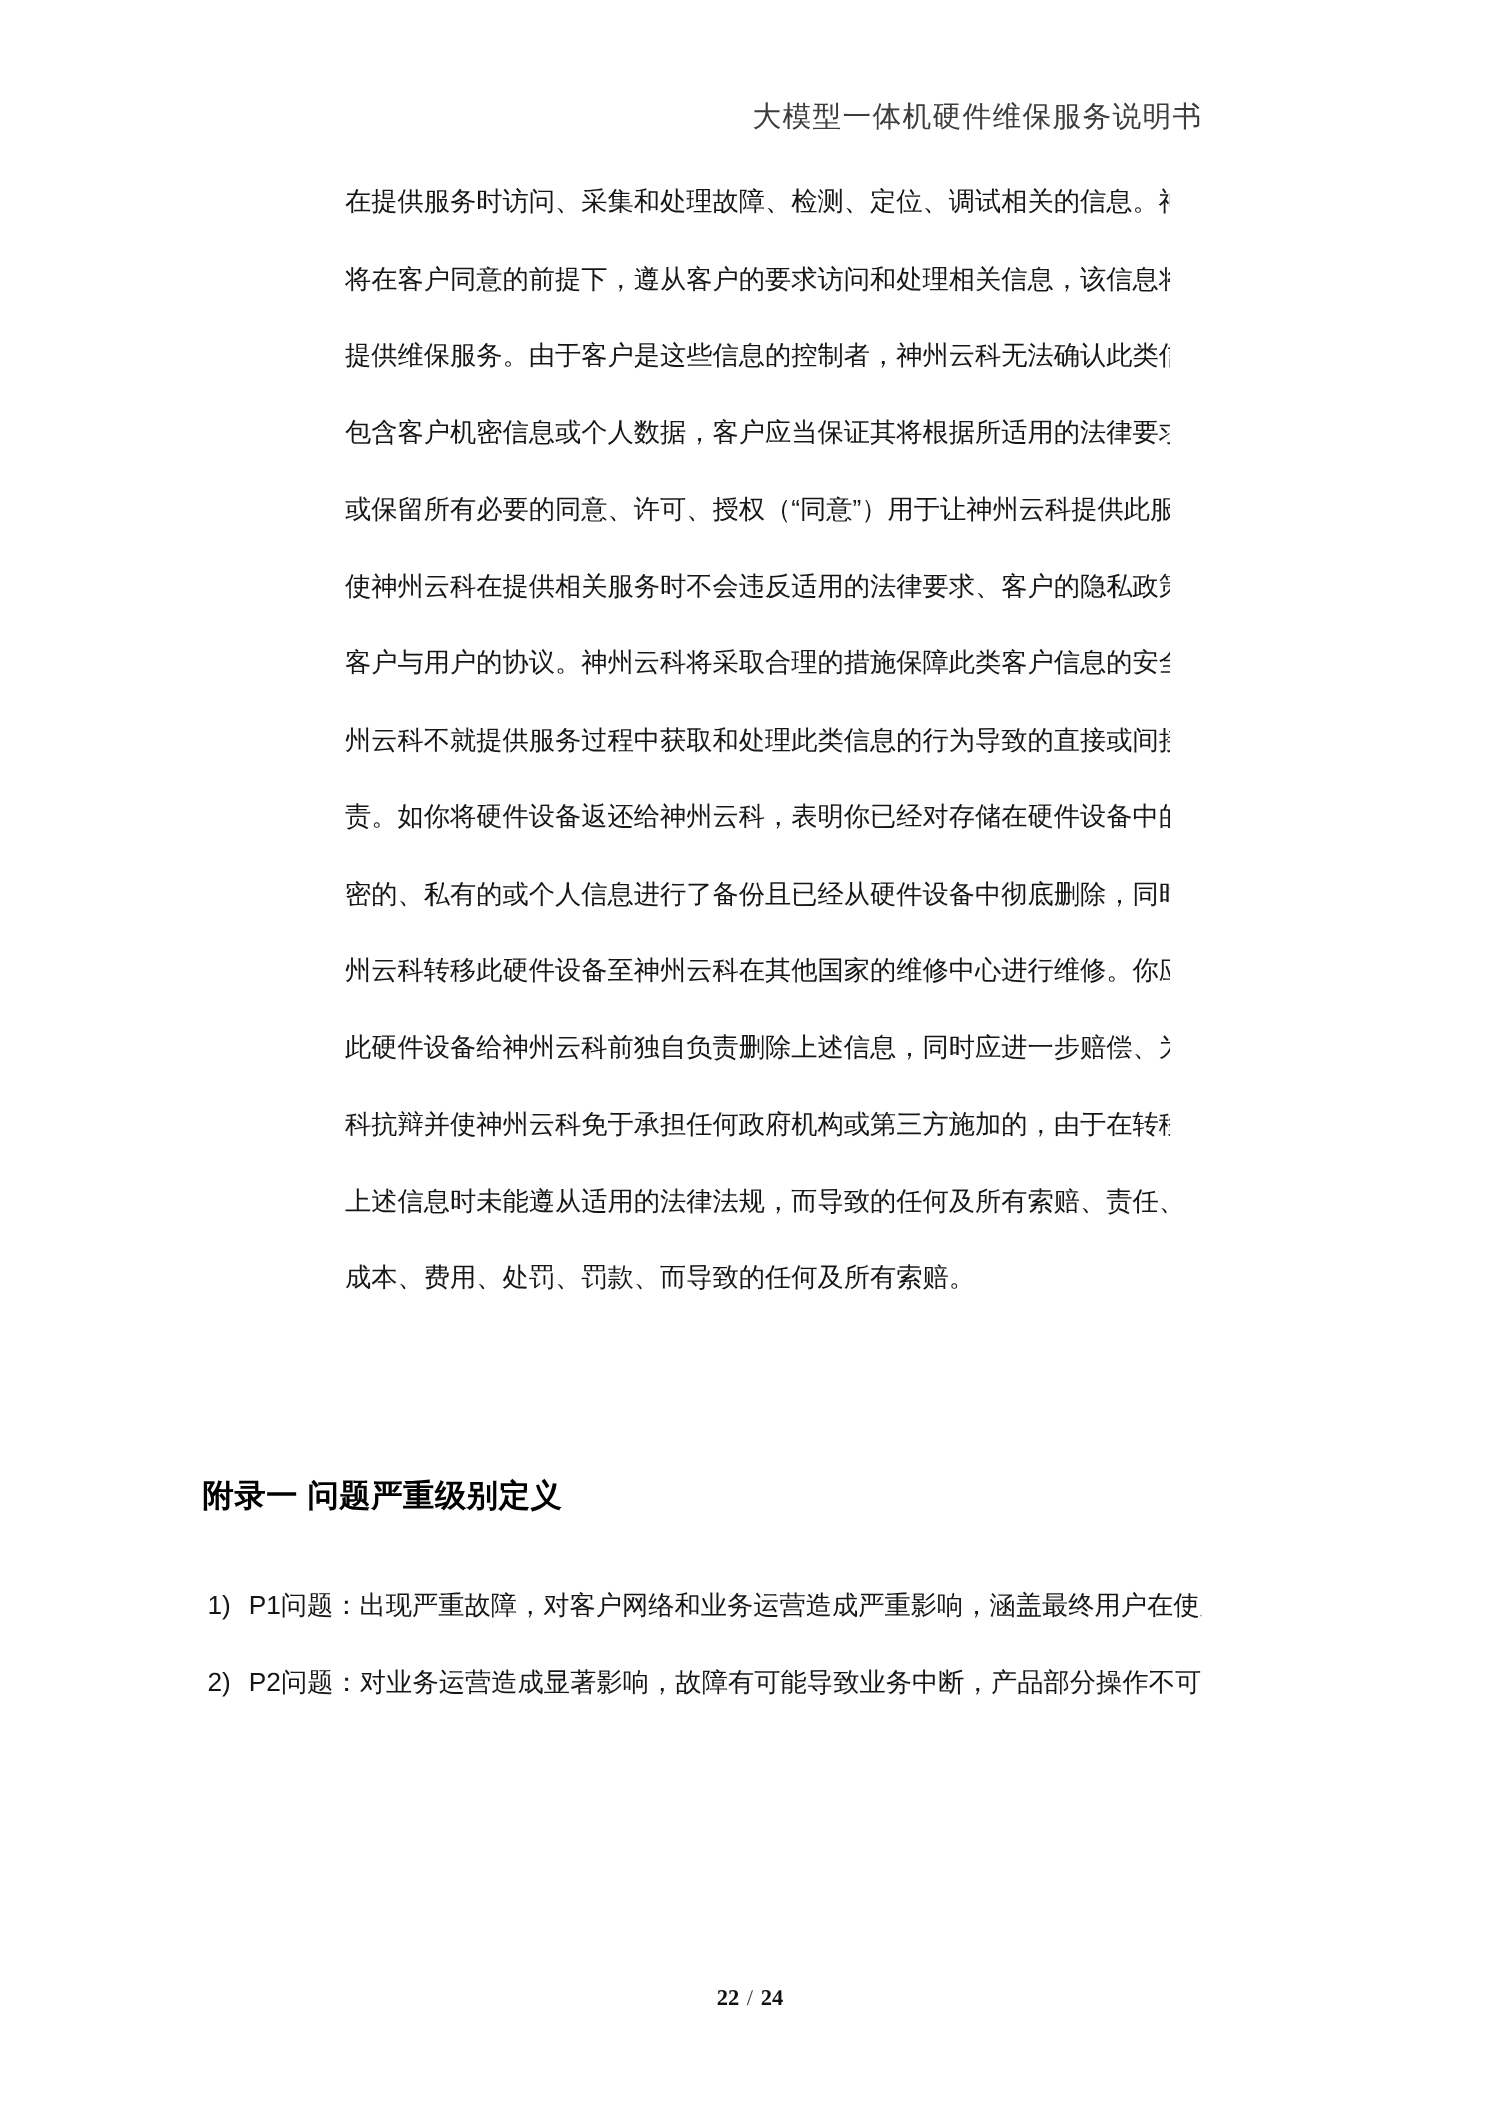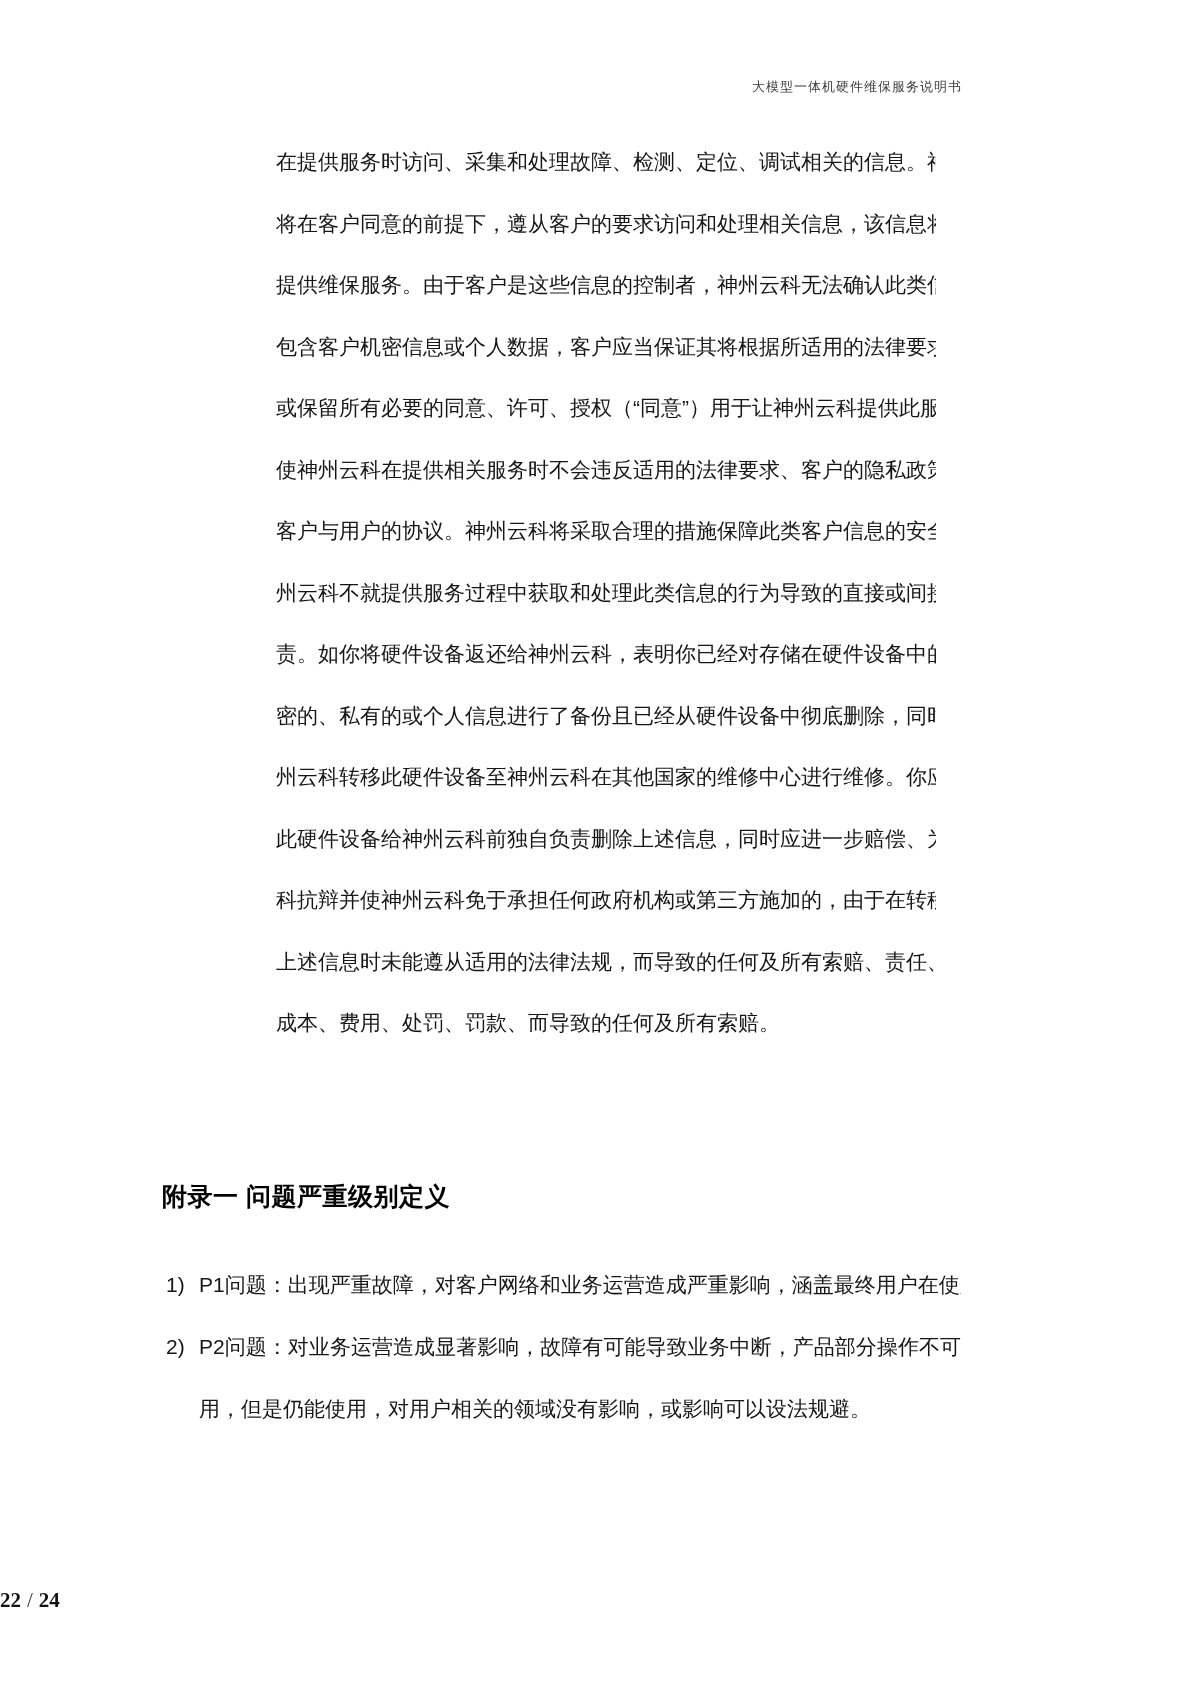--- a/index.html
+++ b/index.html
@@ -22,21 +22,21 @@
     bottom: 45px;
     border: 1px solid #dededе;
     border-color: #dedede;
     pointer-events: none;
   }
   .doc-header {
     position: absolute;
     top: 78px;
     right: 238px;
     font-family: "Liberation Serif", serif;
-    font-size: 13px;
+    font-size: 23px;
     color: #3d3d3d;
     letter-spacing: 1px;
     white-space: nowrap;
   }
   .body-paragraph {
     position: absolute;
     left: 276px;
     top: 131px;
     width: 660px;
     font-size: 21px;
@@ -92,23 +92,23 @@
     overflow: hidden;
   }
   .list-line.last {
     text-align-last: left;
   }
   .doc-footer {
     position: absolute;
     left: 0;
     top: 1588px;
     width: 100%;
-    text-align: left;
+    text-align: center;
     font-family: "Liberation Serif", serif;
-    font-size: 21px;
+    font-size: 18px;
     color: #111111;
   }
   .doc-footer .num { font-weight: bold; }
   .doc-footer .sep { font-weight: normal; color: #333333; padding: 0 6px; }
 </style>
 </head>
 <body>
 
 <div class="page">
 
@@ -140,21 +140,20 @@
     <div class="list-item">
       <div class="list-marker">1)</div>
       <div class="list-text">
         <div class="list-line">P1问题：出现严重故障，对客户网络和业务运营造成严重影响，涵盖最终用户在使用</div>
       </div>
     </div>
     <div class="list-item">
       <div class="list-marker">2)</div>
       <div class="list-text">
         <div class="list-line">P2问题：对业务运营造成显著影响，故障有可能导致业务中断，产品部分操作不可</div>
-        <div class="list-line last">用，但是仍能使用，对用户相关的领域没有影响，或影响可以设法规避。</div>
       </div>
     </div>
   </div>
 
   <div class="doc-footer">
     <span class="num">22</span><span class="sep">/</span><span class="num">24</span>
   </div>
 
 </div>
 

